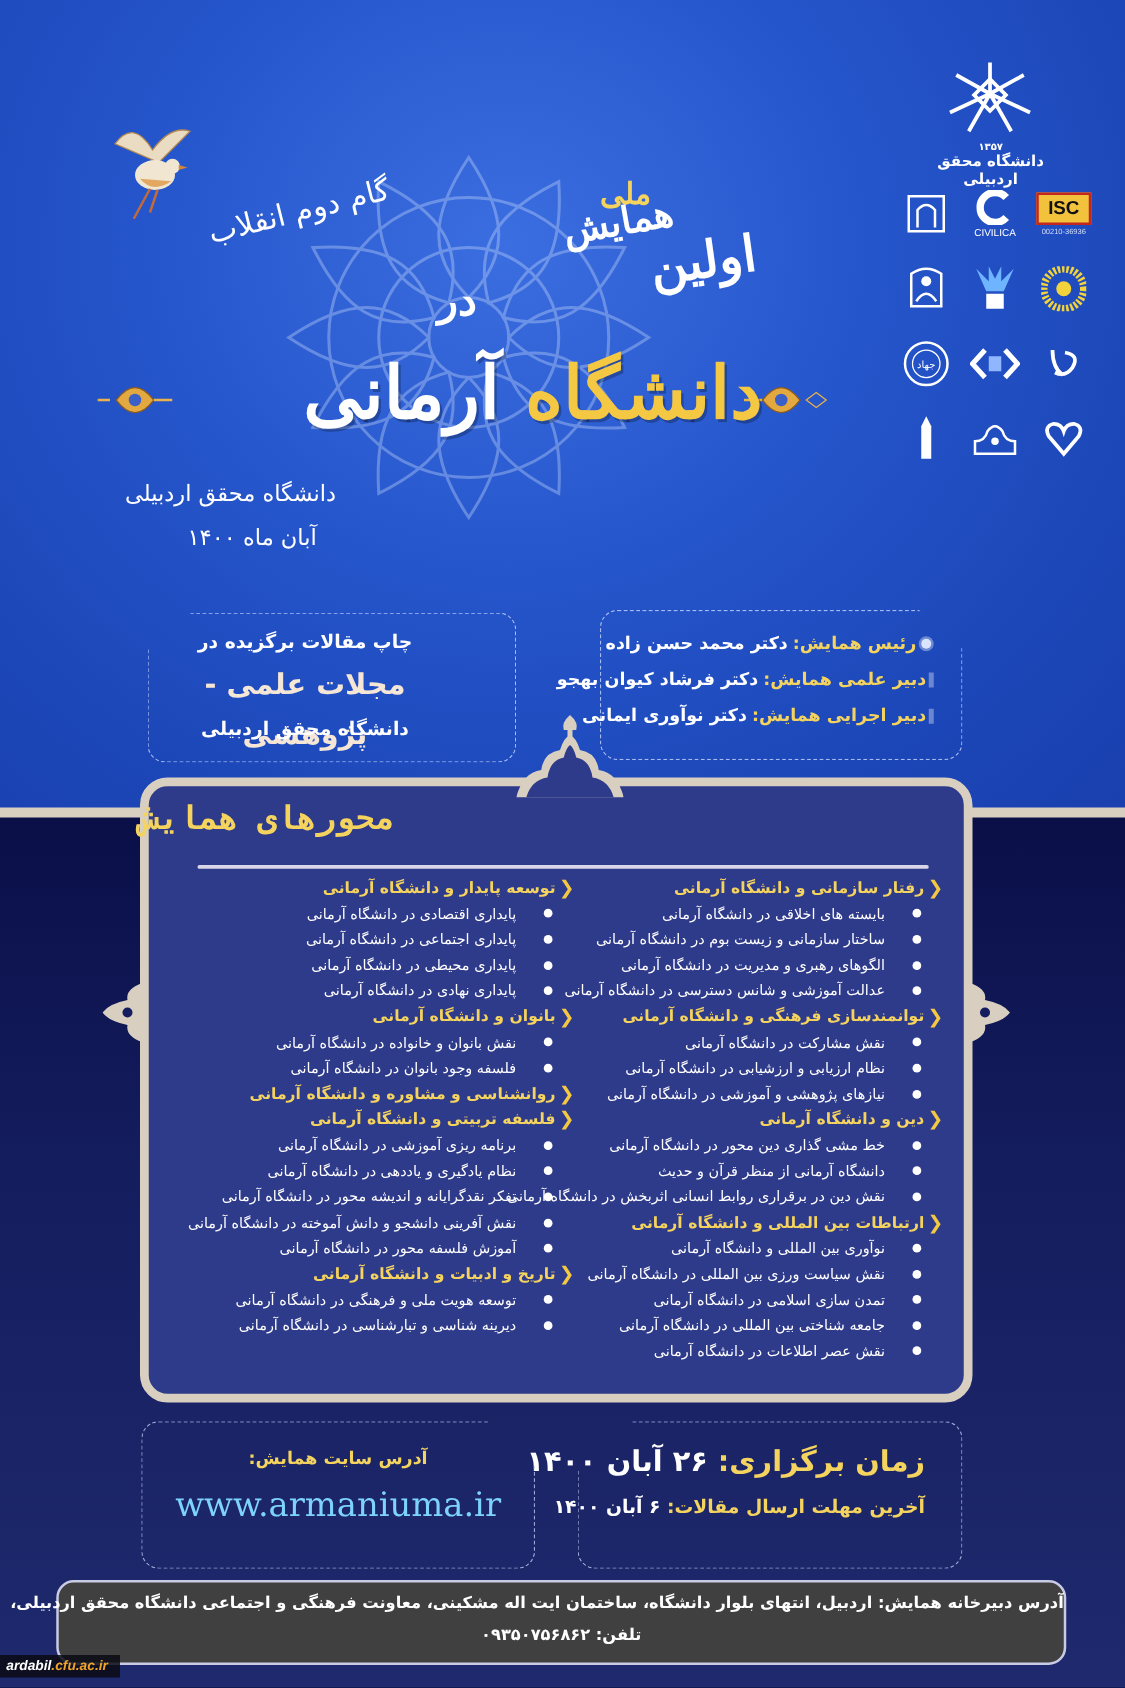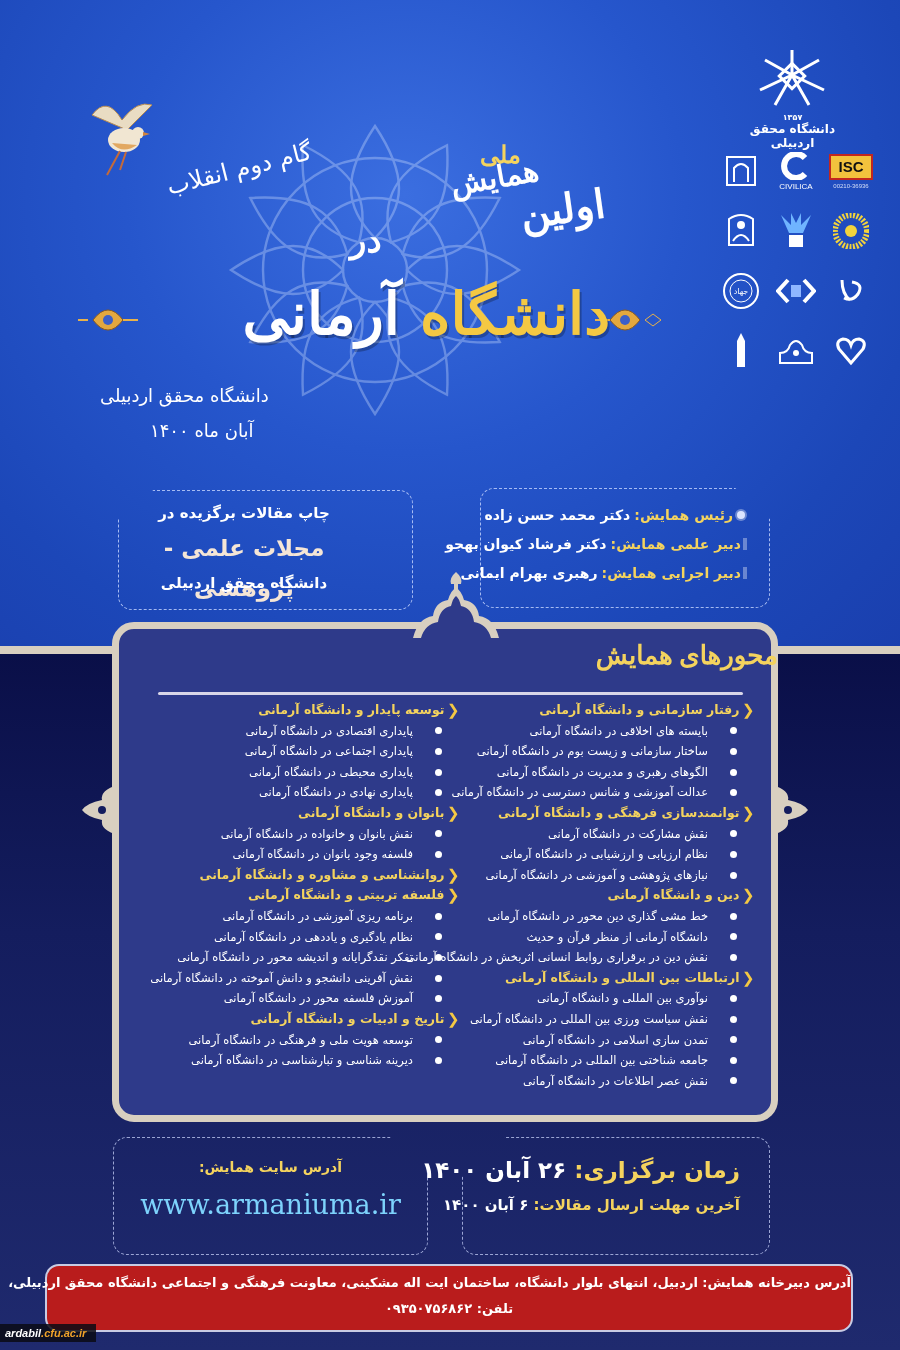--- a/index.html
+++ b/index.html
@@ -110,22 +110,22 @@
   }
   .dome {
     position: absolute; left: 413px; top: 568px; width: 86px; height: 70px;
   }
   .side-orn-l { position: absolute; left: 82px; top: 785px; width: 36px; height: 50px; }
   .side-orn-r { position: absolute; left: 772px; top: 785px; width: 36px; height: 50px; }
   .side-bar-l { position: absolute; left: 0; top: 646px; width: 118px; height: 8px; background: #d8cfc0; }
   .side-bar-r { position: absolute; left: 772px; top: 646px; width: 128px; height: 8px; background: #d8cfc0; }
 
   .axes-title {
-    position: absolute; left: 112px; top: 640px; width: 666px; text-align: right;
-    font-family: Liberation Serif, serif; font-size: 26px; font-weight: bold; color: #f4d35e; letter-spacing: 3px;
+    position: absolute; left: 112px; top: 640px; width: 666px; text-align: left;
+    font-family: Liberation Mono, monospace; font-size: 26px; font-weight: bold; color: #f4d35e; letter-spacing: 3px;
   }
   .axes-rule { position: absolute; left: 158px; top: 692px; width: 585px; height: 3px; background: #d8d6e8; border-radius: 2px; }
 
   .col { position: absolute; top: 700px; }
   .col-right { left: 455px; width: 300px; }
   .col-left { left: 195px; width: 265px; }
   .topic { height: 20.6px; line-height: 20.6px; white-space: nowrap; font-size: 11.5px; }
   .topic-head { color: #f4d35e; font-weight: bold; font-size: 12.5px; display: flex; align-items: center; gap: 3px; }
   .topic-head .chev { color: #f4c843; font-weight: bold; font-size: 15px; transform: scaleX(-1); display: inline-block; }
   .topic-item { color: #ffffff; display: flex; align-items: center; gap: 22px; padding-right: 18px; }
@@ -151,21 +151,21 @@
     clip-path: polygon(0 0, 88% 0, 100% 30%, 100% 100%, 0 100%);
   }
   .site-inner { position: absolute; left: 113px; top: 1150px; width: 315px; text-align: center; }
   .site-l1 { color: #f4d35e; font-size: 14px; font-weight: bold; height: 34px; line-height: 34px; }
   .site-l2 { color: #7dd3fc; font-family: "DejaVu Serif", serif; font-size: 27px; font-weight: normal; direction: ltr; height: 42px; line-height: 42px; }
 
   
   .address {
     position: absolute; left: 45px; top: 1264px; width: 808px; height: 68px;
     border: 2px solid #c8cbe3; border-radius: 14px;
-    background: #b91c1c;
+    background: #404040;
     text-align: center; color: #ffffff; font-weight: bold;
   }
   .addr-l1 { font-size: 13px; height: 30px; line-height: 34px; white-space: nowrap; }
   .addr-l2 { font-size: 13px; height: 26px; line-height: 26px; }
 
   .watermark {
     position: absolute; left: 0; top: 1324px; width: 96px; height: 18px;
     background: rgba(10,10,20,0.85); direction: ltr;
     font-family: "Liberation Sans", sans-serif; font-style: italic; font-weight: bold; font-size: 11px;
     line-height: 18px; padding-left: 5px; white-space: nowrap;
@@ -331,21 +331,21 @@
     <span class="name">دکتر محمد حسن زاده</span>
   </div>
   <div class="chair-row">
     <span class="bullet"></span>
     <span class="role">دبیر علمی همایش:</span>
     <span class="name">دکتر فرشاد کیوان بهجو</span>
   </div>
   <div class="chair-row">
     <span class="bullet"></span>
     <span class="role">دبیر اجرایی همایش:</span>
-    <span class="name">رهبری بهرام ایمانی</span>
+    <span class="name">دکتر نوآوری ایمانی</span>
   </div>
 </div>
 
 <div class="info-left"></div>
 <div class="info-left-inner">
   <div class="pub-l1">چاپ مقالات برگزیده در</div>
   <div class="pub-l2">مجلات علمی - پژوهشی</div>
   <div class="pub-l3">دانشگاه محقق اردبیلی</div>
 </div>
 

